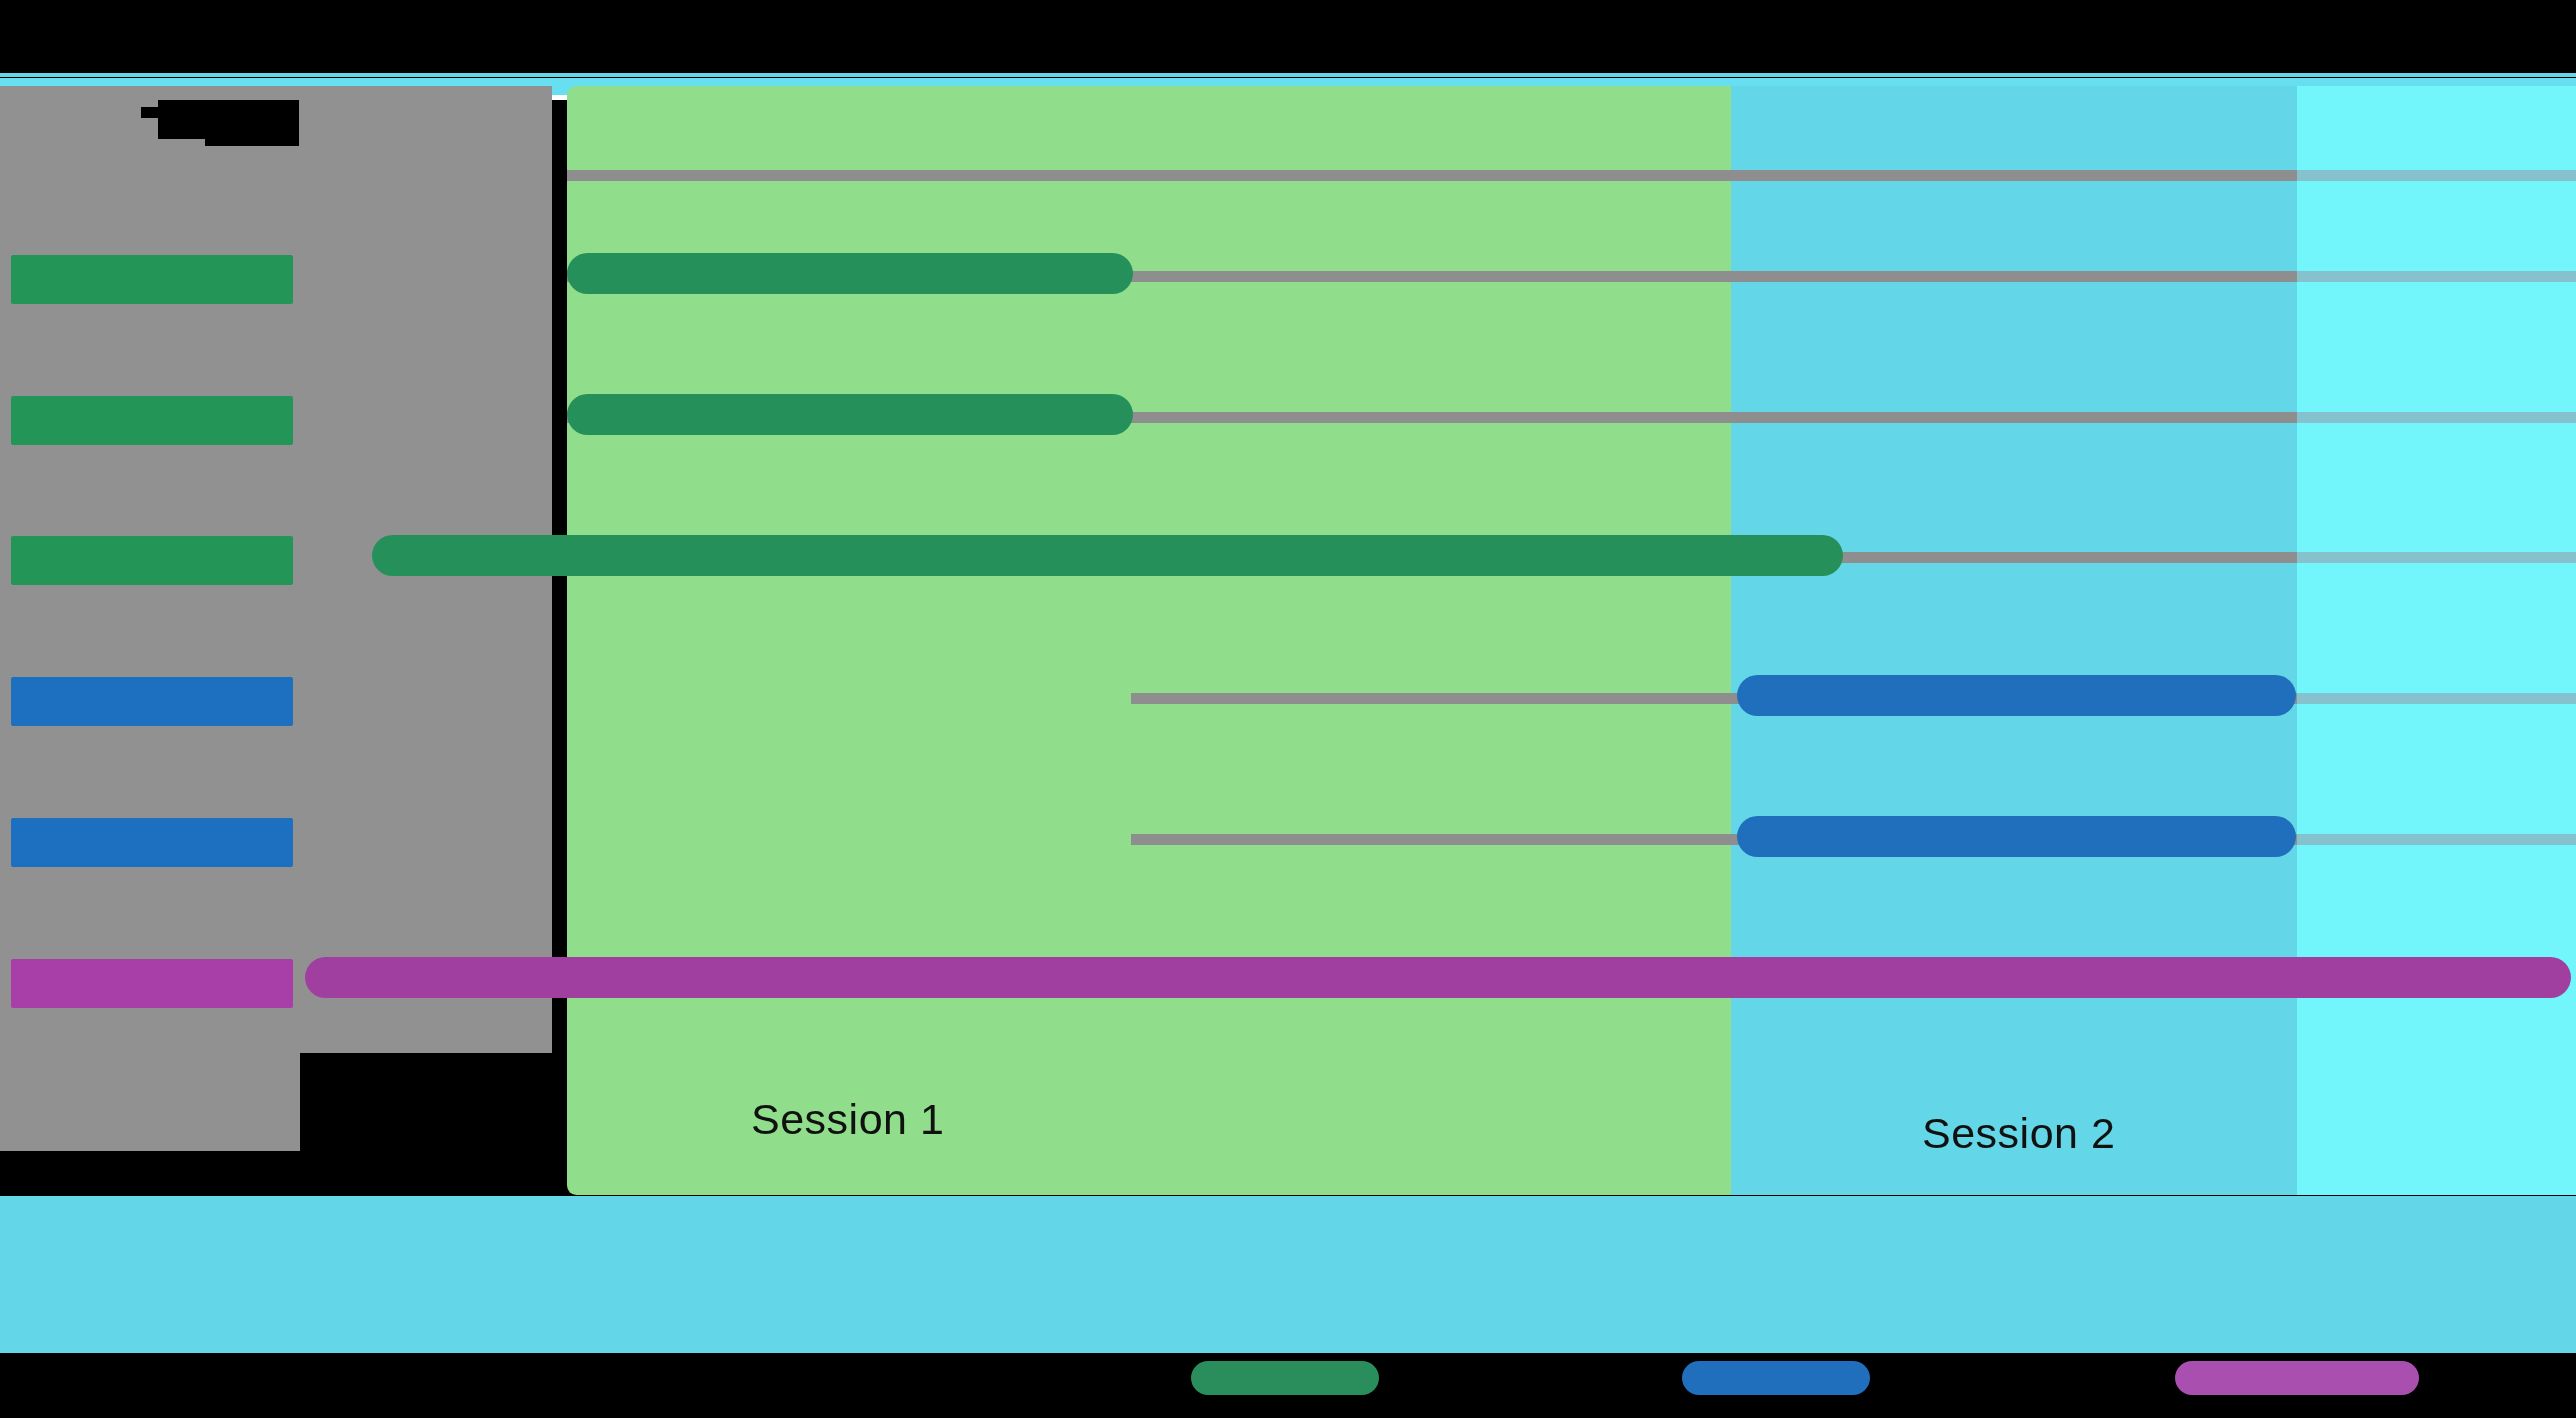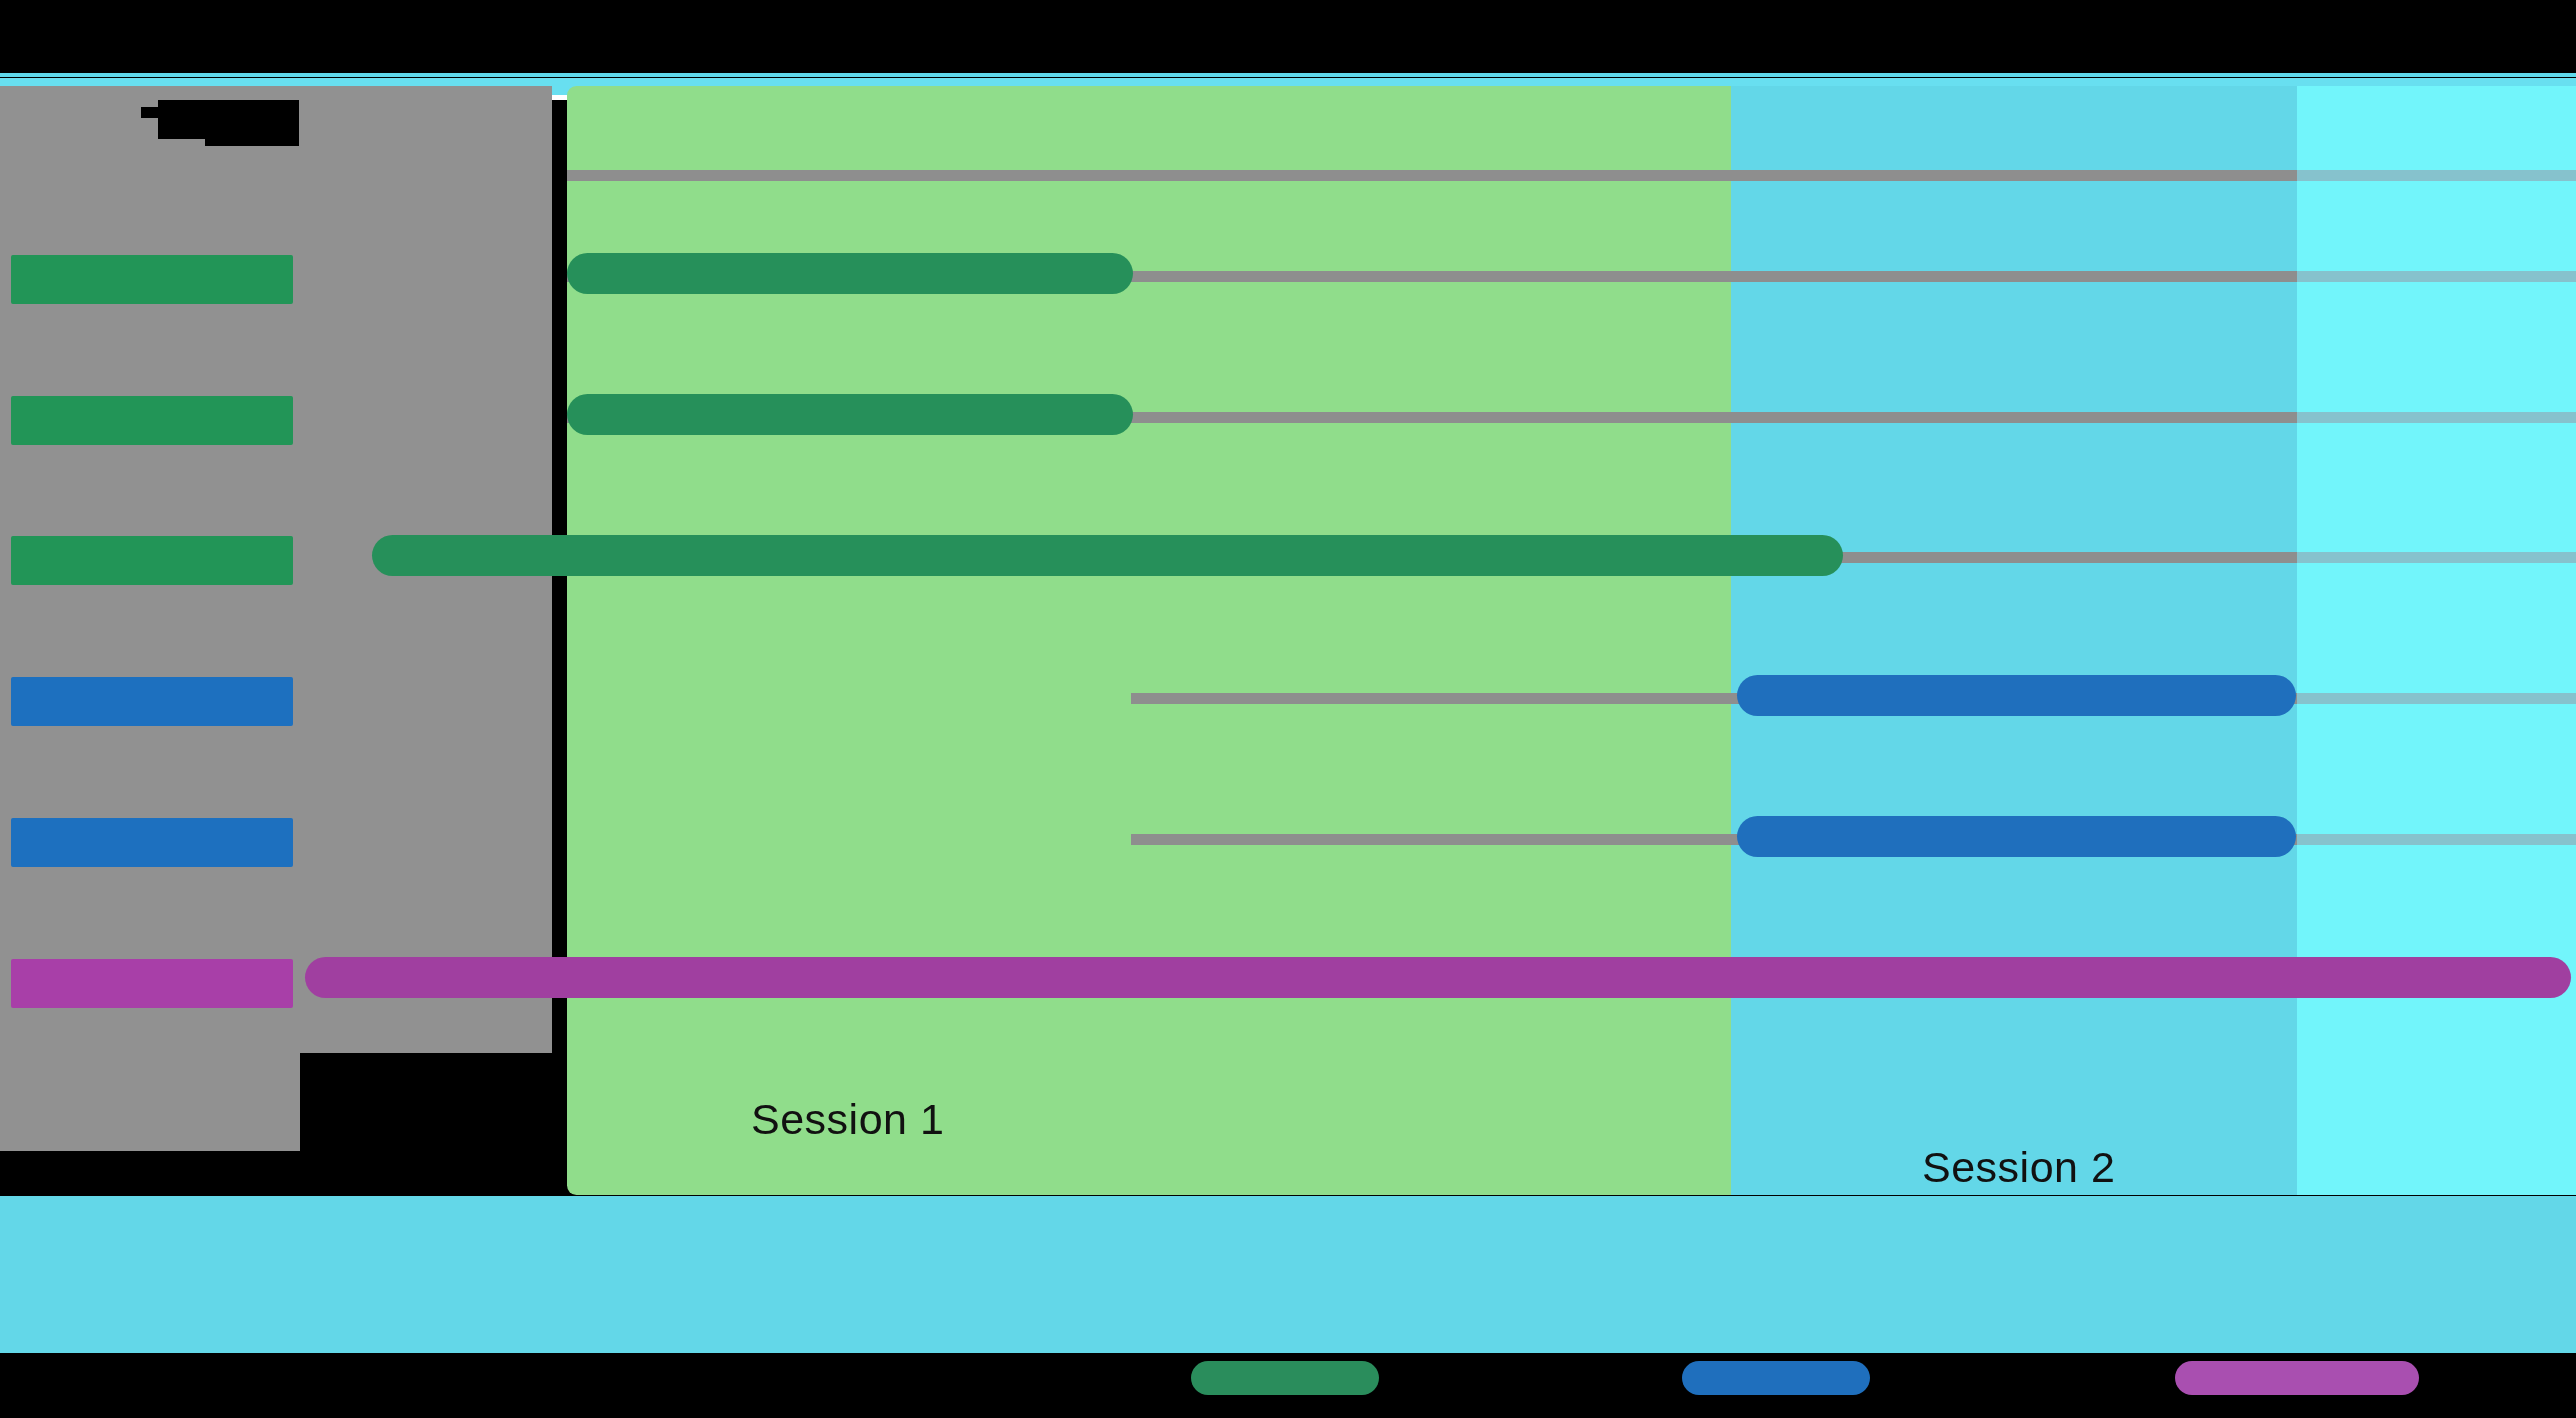--- a/index.html
+++ b/index.html
@@ -111,21 +111,21 @@
     <div class="bar magenta" style="left:305px;top:871px;width:2266px;"></div>
 
     <div class="rowlabel green" style="top:169px;width:282px;"></div>
     <div class="rowlabel green" style="top:310px;width:282px;"></div>
     <div class="rowlabel green" style="top:450px;width:282px;"></div>
     <div class="rowlabel blue" style="top:591px;width:282px;"></div>
     <div class="rowlabel blue" style="top:732px;width:282px;"></div>
     <div class="rowlabel magenta" style="top:873px;width:282px;"></div>
 
     <div class="session-caption" style="left:751px;top:1009px;">Session 1</div>
-    <div class="session-caption" style="left:1922px;top:1057px;">Session 2</div>
+    <div class="session-caption" style="left:1922px;top:1023px;">Session 2</div>
 
   </div>
 
   <div id="footer"></div>
 
   <div id="legend">
     <div class="legend-item green" style="left:1191px;width:188px;"></div>
     <div class="legend-item blue" style="left:1682px;width:188px;"></div>
     <div class="legend-item magenta" style="left:2175px;width:244px;"></div>
   </div>

